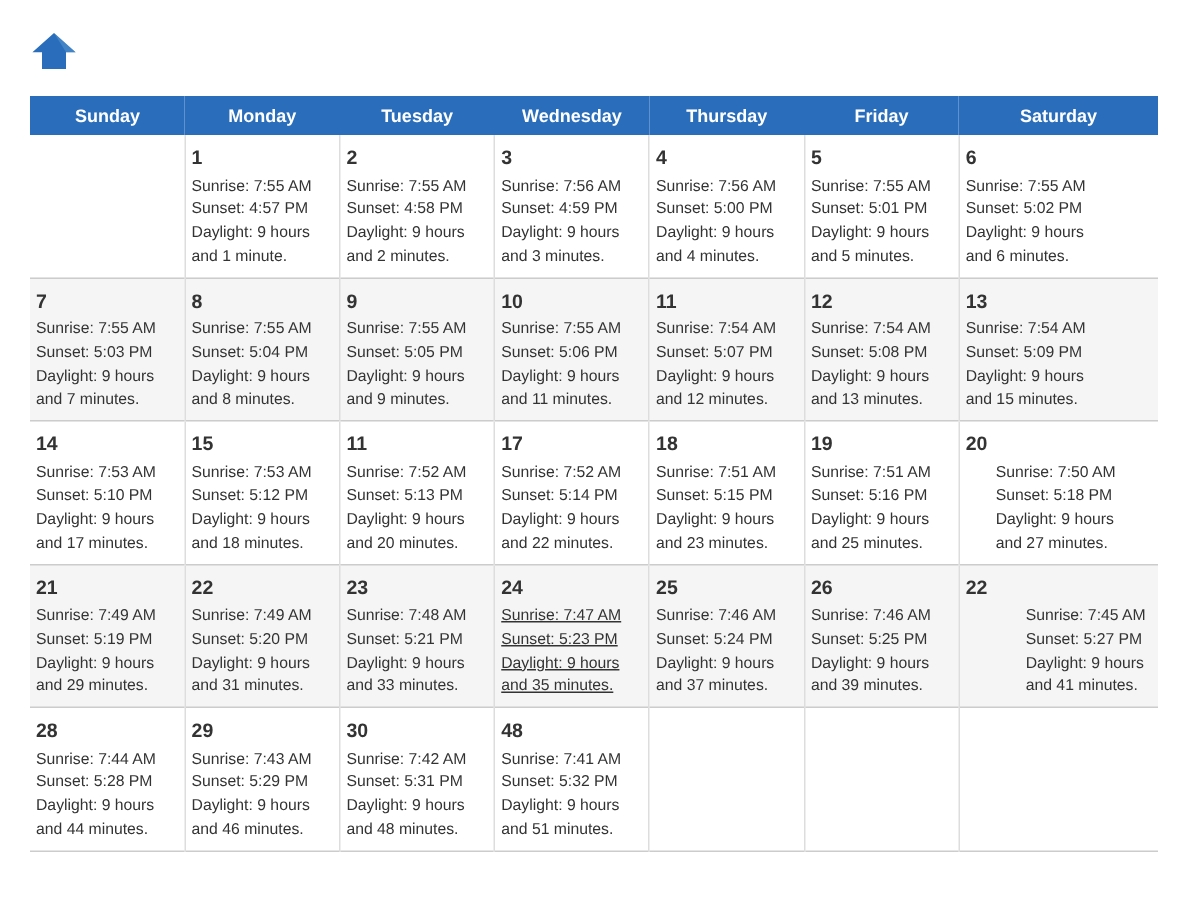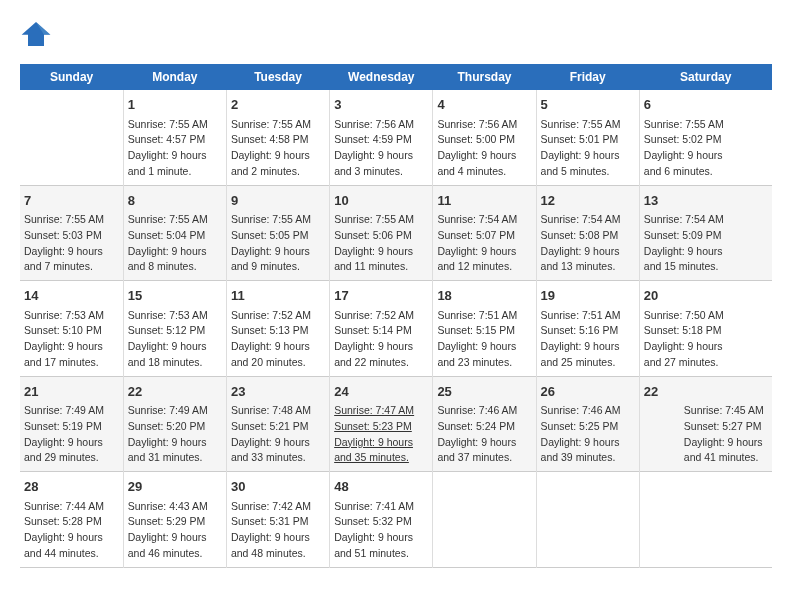--- a/index.html
+++ b/index.html
@@ -233,21 +233,21 @@
         </td>
         <td>
           <span class="day-num">19</span>
           <div class="cell-content" style="white-space: pre-line;">Sunrise: 7:51 AM
 Sunset: 5:16 PM
 Daylight: 9 hours
 and 25 minutes.</div>
         </td>
         <td>
           <span class="day-num">20</span>
-          <div class="cell-content" style="white-space: pre-line;">Sunrise: 7:50 AM
+          <div class="cell-content" style="white-space: pre-line; margin-left: 20px;">Sunrise: 7:50 AM
 Sunset: 5:18 PM
 Daylight: 9 hours
 and 27 minutes.</div>
         </td>
       </tr>
       <tr>
         <td>
           <span class="day-num">21</span>
           <div class="cell-content" style="white-space: pre-line;">Sunrise: 7:49 AM
 Sunset: 5:19 PM
@@ -300,21 +300,21 @@
       <tr>
         <td>
           <span class="day-num">28</span>
           <div class="cell-content" style="white-space: pre-line;">Sunrise: 7:44 AM
 Sunset: 5:28 PM
 Daylight: 9 hours
 and 44 minutes.</div>
         </td>
         <td>
           <span class="day-num">29</span>
-          <div class="cell-content" style="white-space: pre-line;">Sunrise: 4:43 AM
+          <div class="cell-content" style="white-space: pre-line;">Sunrise: 7:43 AM
 Sunset: 5:29 PM
 Daylight: 9 hours
 and 46 minutes.</div>
         </td>
         <td>
           <span class="day-num">30</span>
           <div class="cell-content" style="white-space: pre-line;">Sunrise: 7:42 AM
 Sunset: 5:31 PM
 Daylight: 9 hours
 and 48 minutes.</div>

